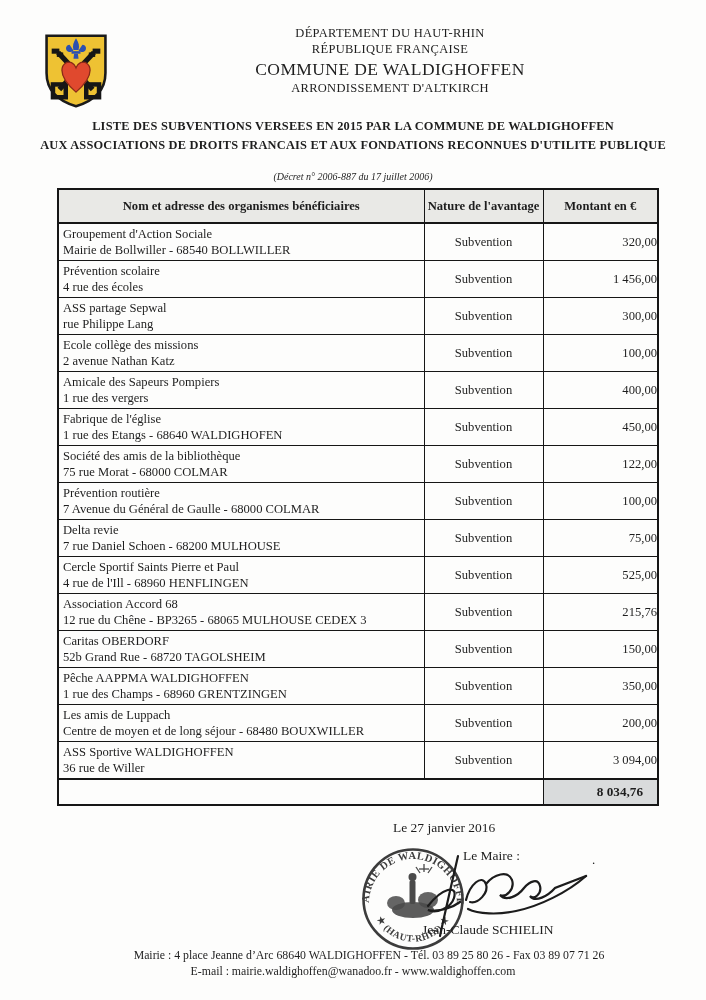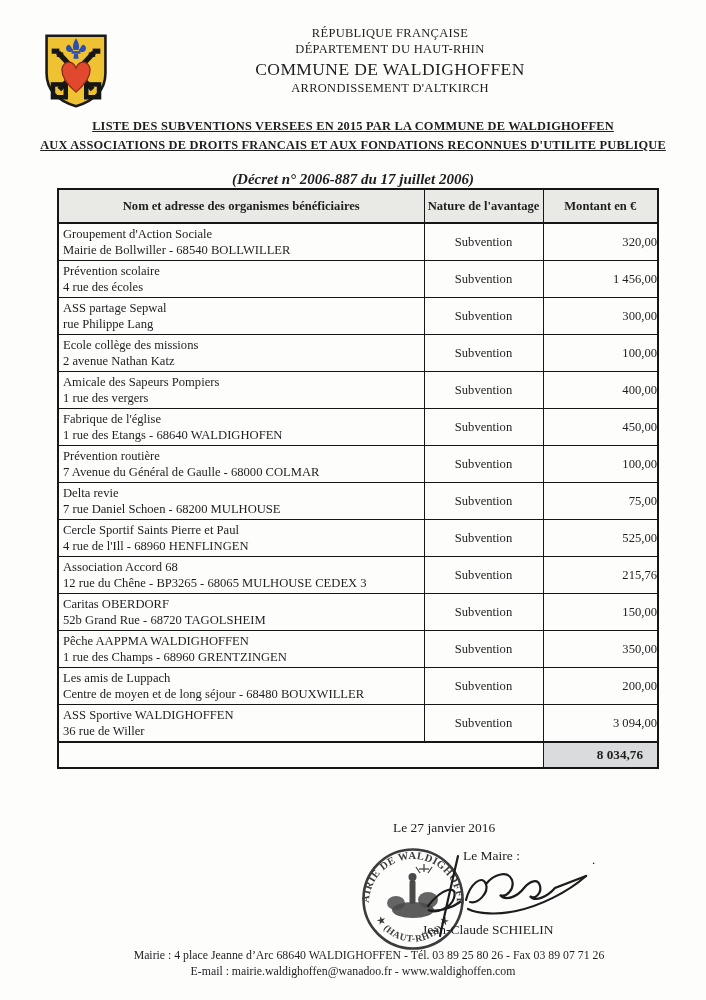--- a/index.html
+++ b/index.html
@@ -28,23 +28,23 @@
   .letterhead{
     position:absolute;left:74px;right:0;top:26px;
     text-align:center;line-height:1.25;
   }
   .lh-small{font-size:12.5px;letter-spacing:.3px;}
   .lh-big{font-size:17.5px;letter-spacing:.4px;margin-top:2px;}
   
   .title-block{position:absolute;left:0;right:0;top:117px;text-align:center;}
   .title-line{
     font-size:12.4px;font-weight:bold;letter-spacing:.2px;
-    text-decoration:underline;line-height:1.5;
-  }
-  .decree{font-size:15px;font-style:italic;margin-top:17px;font-weight:bold;}
+    line-height:1.5;
+  }
+  .decree{font-size:10px;font-style:italic;margin-top:17px;}
   
   table.subv{
     position:absolute;left:57px;top:188px;width:600px;
     border-collapse:collapse;table-layout:fixed;
     font-size:12.6px;
   }
   table.subv col.c1{width:366px;}
   table.subv col.c2{width:119px;}
   table.subv col.c3{width:115px;}
   table.subv{border:2px solid #161616;}
@@ -103,22 +103,22 @@
     <g fill="#2c50b0">
       <path d="M50,8 C46,14 44,20 46,26 L54,26 C56,20 54,14 50,8 Z"></path>
       <path d="M40,18 C34,18 32,26 38,29 C41,30 44,29 46,27 Z"></path>
       <path d="M60,18 C66,18 68,26 62,29 C59,30 56,29 54,27 Z"></path>
       <rect x="43" y="28" width="14" height="4"></rect>
       <path d="M47,32 h6 l1,8 h-8 Z"></path>
     </g>
   </svg>
 
   <div class="letterhead">
+    <div class="lh-small">DÉPARTEMENT DU HAUT-RHIN</div>
     <div class="lh-small">RÉPUBLIQUE FRANÇAISE</div>
-    <div class="lh-small">DÉPARTEMENT DU HAUT-RHIN</div>
     <div class="lh-big">COMMUNE DE WALDIGHOFFEN</div>
     <div class="lh-small">ARRONDISSEMENT D'ALTKIRCH</div>
   </div>
 
   <div class="title-block">
     <div class="title-line">LISTE DES SUBVENTIONS VERSEES EN 2015 PAR LA COMMUNE DE WALDIGHOFFEN</div>
     <div class="title-line">AUX ASSOCIATIONS DE DROITS FRANCAIS ET AUX FONDATIONS RECONNUES D'UTILITE PUBLIQUE</div>
     <div class="decree">(Décret n° 2006-887 du 17 juillet 2006)</div>
   </div>
 
@@ -183,20 +183,28 @@
 
     <tr>
       <td class="cell-name">
         <div>Fabrique de l'église</div>
         <div>1 rue des Etangs - 68640 WALDIGHOFEN</div>
       </td>
       <td class="cell-nature">Subvention</td>
       <td class="cell-amount">450,00</td>
     </tr>
 
+    <tr>
+      <td class="cell-name">
+        <div>Société des amis de la bibliothèque</div>
+        <div>75 rue Morat - 68000 COLMAR</div>
+      </td>
+      <td class="cell-nature">Subvention</td>
+      <td class="cell-amount">122,00</td>
+    </tr>
 
     <tr>
       <td class="cell-name">
         <div>Prévention routière</div>
         <div>7 Avenue du Général de Gaulle - 68000 COLMAR</div>
       </td>
       <td class="cell-nature">Subvention</td>
       <td class="cell-amount">100,00</td>
     </tr>
 

